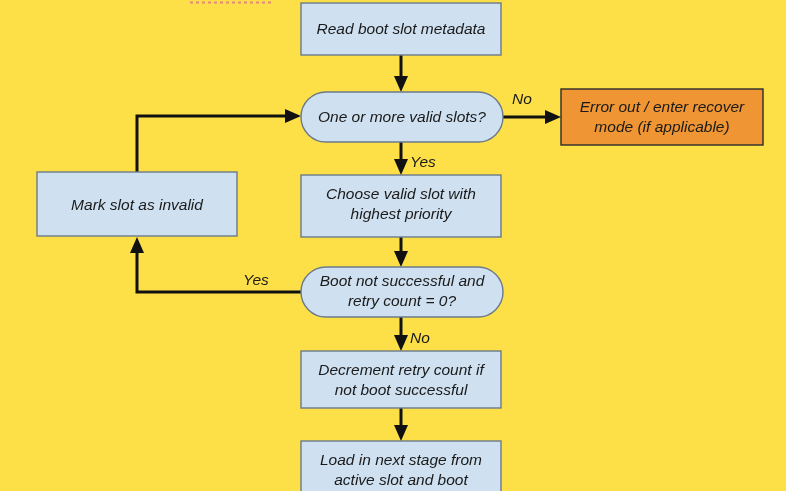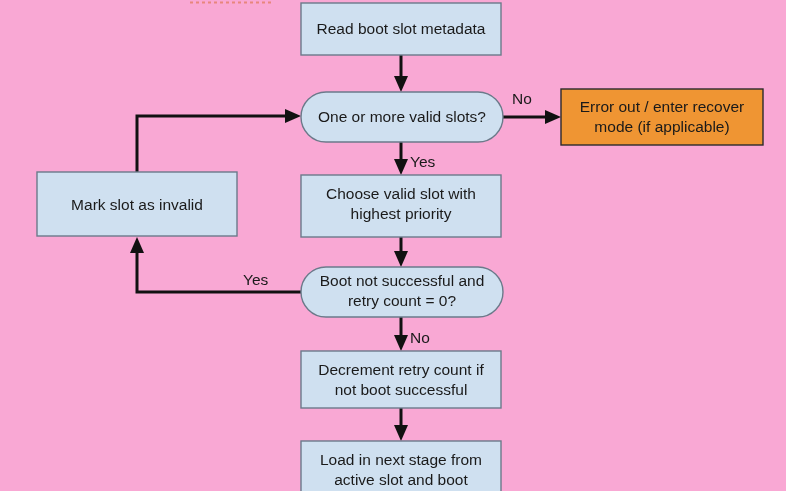--- a/index.html
+++ b/index.html
@@ -8,22 +8,23 @@
     padding: 0;
     background: #ffffff;
   }
   body {
     font-family: "Liberation Sans", sans-serif;
   }
   #canvas {
     position: relative;
     width: 786px;
     height: 491px;
-    background: #f9a8d4;
+    background: #fde047;
     overflow: hidden;
+    font-style: italic;
   }
   #flow-svg {
     position: absolute;
     top: 0;
     left: 0;
     width: 786px;
     height: 491px;
   }
   .node-text {
     font-family: "Liberation Sans", sans-serif;

